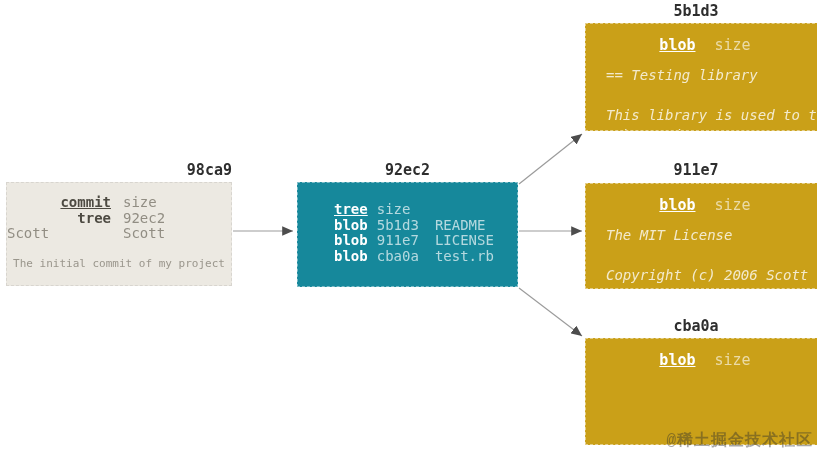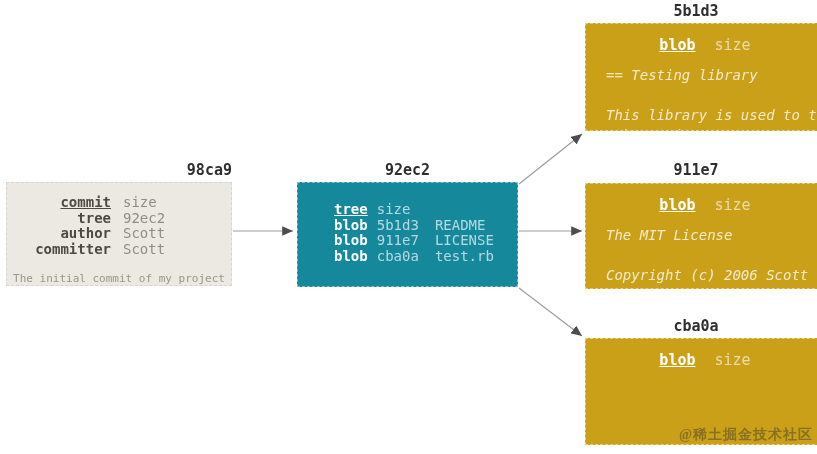--- a/index.html
+++ b/index.html
@@ -116,23 +116,23 @@
     margin: 11px 0 0 20px;
     font-size: 14px;
     line-height: 20px;
     color: rgba(255,255,255,0.78);
     white-space: pre;
     font-style: italic;
   }
   
   #watermark {
     position: absolute;
-    right: 4px; bottom: 10px;
-    font-family: Liberation Serif, serif;
-    font-size: 14px;
+    right: 4px; bottom: 3px;
+    font-family: Liberation Mono, monospace;
+    font-size: 16px;
     font-weight: bold;
     letter-spacing: 1px;
     color: rgba(45,45,45,0.42);
     pointer-events: none;
   }
 </style>
 </head>
 <body>
 
 <div id="canvas">
@@ -154,23 +154,21 @@
   <div class="obj-header" id="hdr-blob1">5b1d3</div>
   <div class="obj-header" id="hdr-blob2">911e7</div>
   <div class="obj-header" id="hdr-blob3">cba0a</div>
 
   <div id="commit-box">
     <div class="kv-rows">
       <span class="kv-key u">commit</span>
       <span class="kv-val">size</span>
       <span class="kv-key">tree</span>
       <span class="kv-val">92ec2</span>
-      <span class="kv-key">author</span>
       <span class="kv-val">Scott</span>
-      <span class="kv-key">committer</span>
       <span class="kv-val">Scott</span>
     </div>
     <div class="commit-message">The initial commit of my project</div>
   </div>
 
   <div id="tree-box">
     <div class="tree-rows">
       <div class="tree-row">
         <span class="tr-key u">tree</span>
         <span class="tr-val">size</span>

